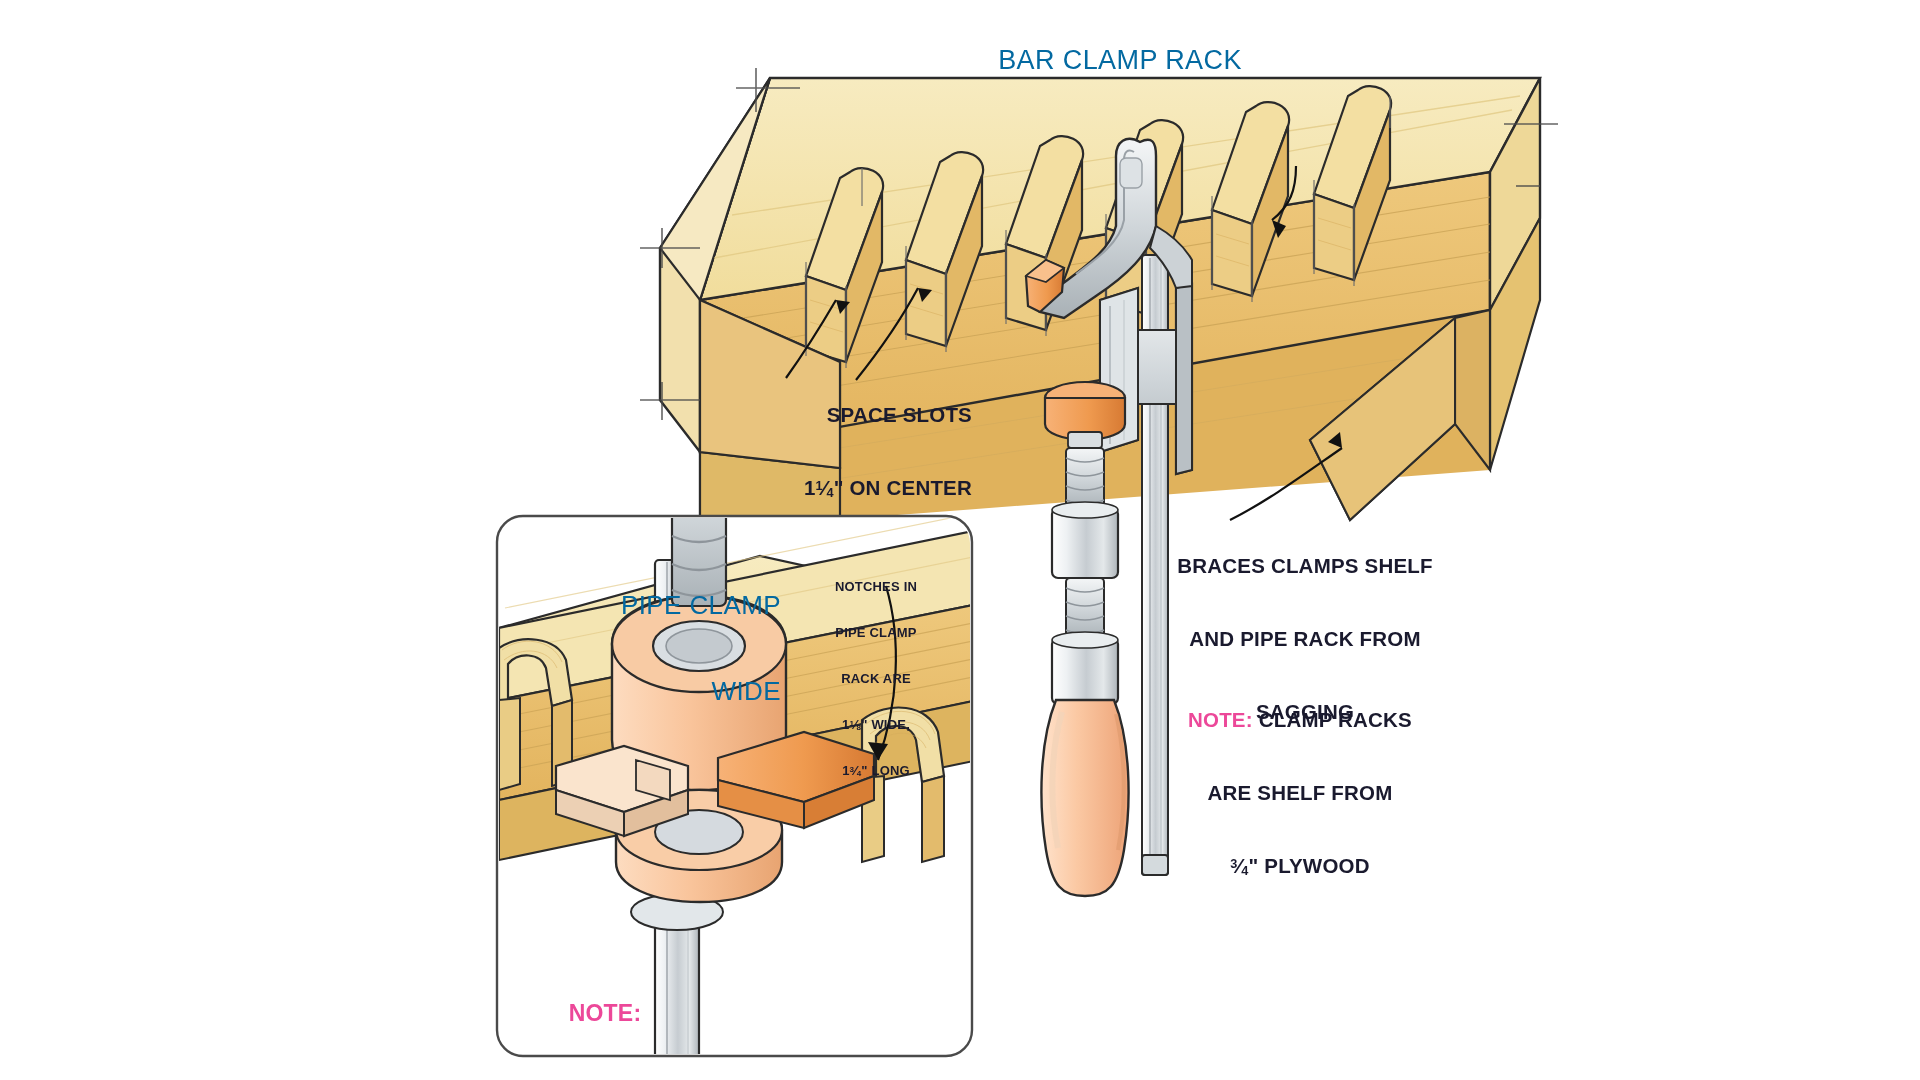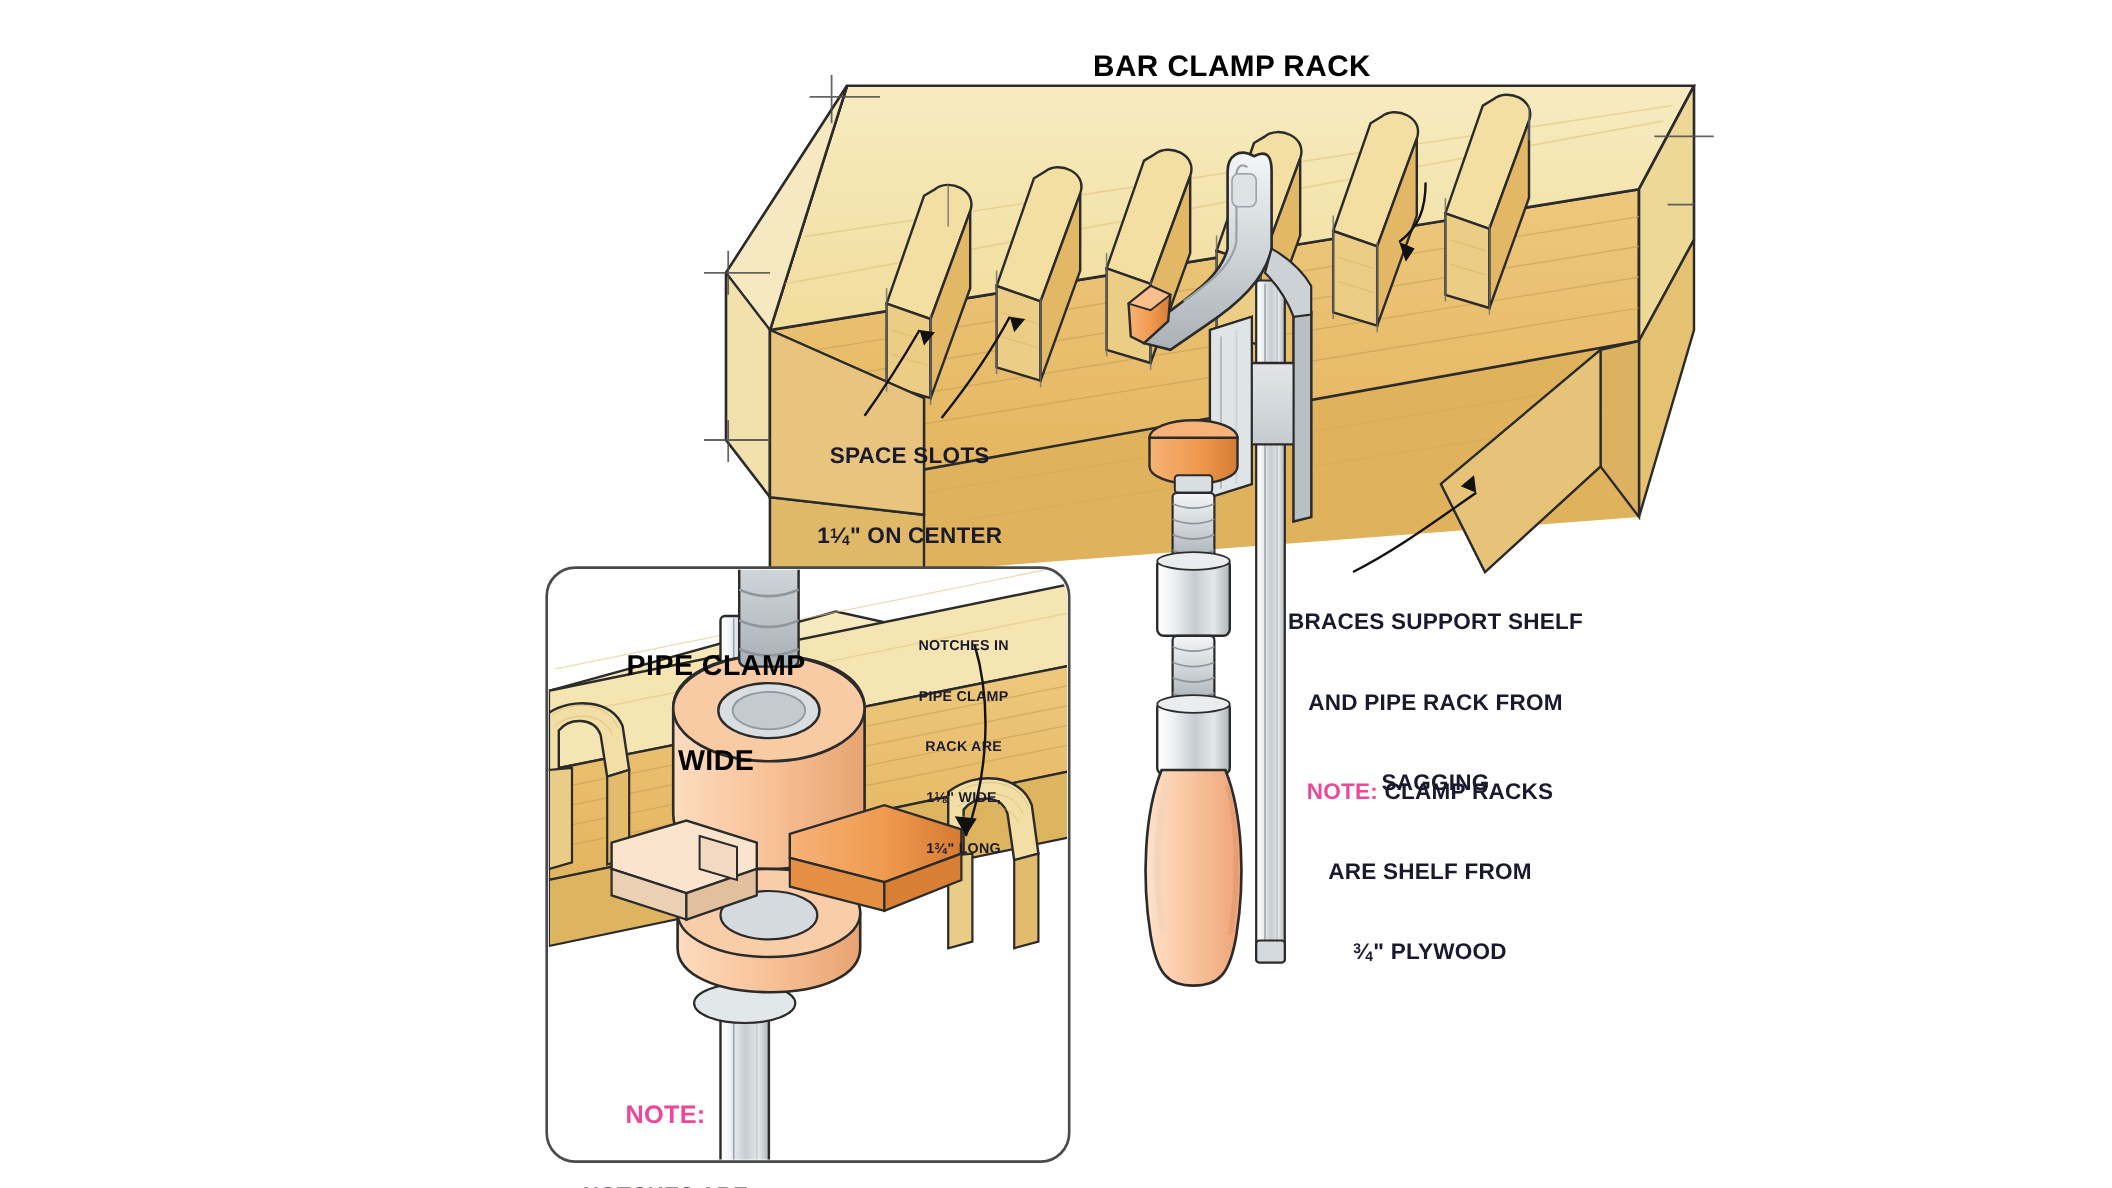--- a/index.html
+++ b/index.html
@@ -4,25 +4,25 @@
 <style>
   html,body{margin:0;padding:0;background:#ffffff;}
   body{width:1920px;height:1080px;overflow:hidden;
        font-family:"Liberation Sans","DejaVu Sans",sans-serif;}
   #stage{position:relative;width:1920px;height:1080px;background:#fff;}
   svg.art{position:absolute;left:0;top:0;width:1920px;height:1080px;}
 
   .label{position:absolute;white-space:pre;color:#1a1a2e;
          font-family:"Liberation Sans","DejaVu Sans",sans-serif;
          font-weight:600;letter-spacing:.2px;line-height:1.18;}
-  .title-red{position:absolute;white-space:pre;color:#000000;
+  .title-red{position:absolute;white-space:pre;color:#0369a1;
          font-family:"Liberation Sans","DejaVu Sans",sans-serif;
-         font-weight:700;letter-spacing:.4px;line-height:1.1;}
+         font-weight:400;letter-spacing:.4px;line-height:1.1;}
   .c{text-align:center;}
-  .l{text-align:center;}
+  .l{text-align:right;}
   .note-red{color:#ec4899;font-weight:700;}
   sup,sub{font-size:.62em;font-weight:600;}
   sup{vertical-align:.42em;}
   sub{vertical-align:-.12em;}
 </style>
 </head>
 <body>
 
 <div id="stage">
 
@@ -288,21 +288,21 @@
   <div class="title-red c" style="left:950px;top:46px;width:340px;font-size:27px;">BAR CLAMP RACK</div>
 
 
   <div class="label l" style="left:682px;top:355px;width:290px;font-size:20.5px;">
     <div>SPACE SLOTS</div>
     <div>1<sup>1</sup>⁄<sub>4</sub>" ON CENTER</div>
     <div>FOR EASY ACCESS</div>
   </div>
 
   <div class="label c" style="left:1150px;top:506px;width:310px;font-size:20.5px;">
-    <div>BRACES SUPPORT SHELF</div>
+    <div>BRACES CLAMPS SHELF</div>
     <div>AND PIPE RACK FROM</div>
     <div>SAGGING</div>
   </div>
 
   <div class="label c" style="left:1150px;top:660px;width:300px;font-size:20.5px;">
     <div><span class="note-red">NOTE:</span><span> CLAMP RACKS</span></div>
     <div>ARE SHELF FROM</div>
     <div><sup>3</sup>⁄<sub>4</sub>" PLYWOOD</div>
   </div>
 

